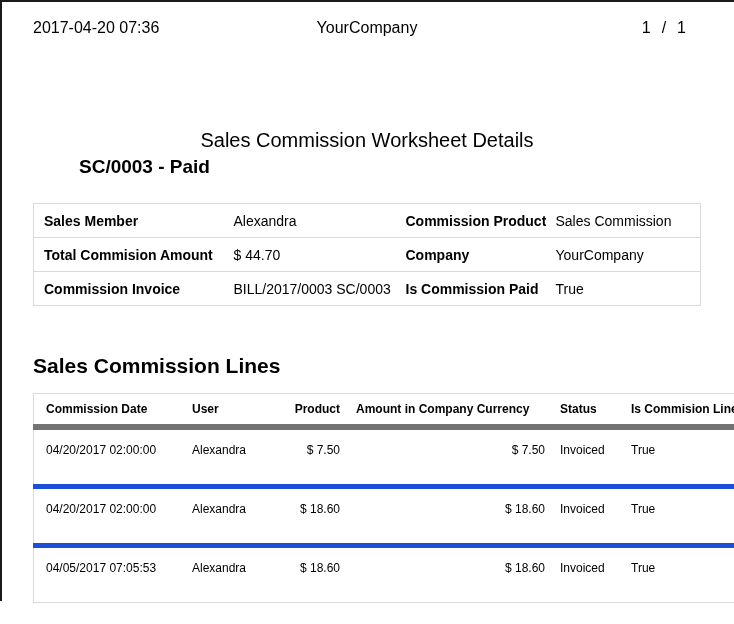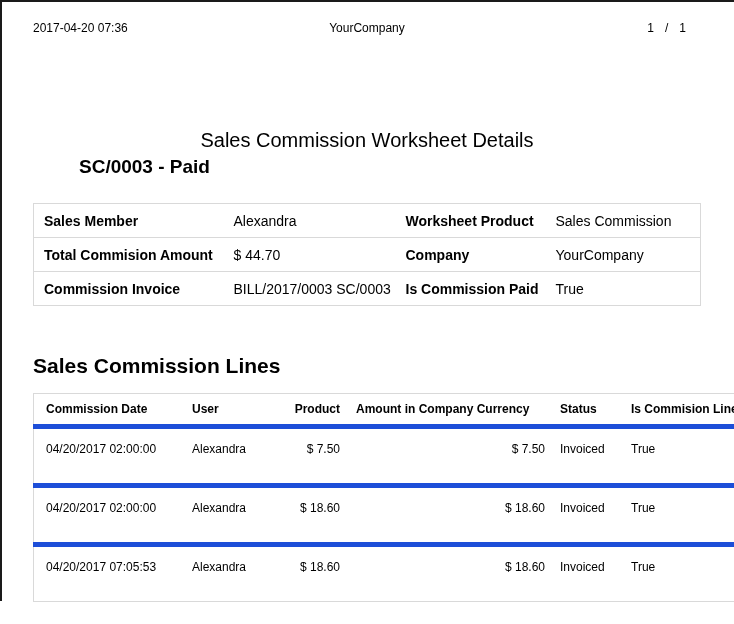--- a/index.html
+++ b/index.html
@@ -14,21 +14,21 @@
   .frame-top {
     position: absolute; top: 0; left: 0; width: 734px; height: 2px;
     background: #1a1a1a;
   }
   .frame-left {
     position: absolute; top: 0; left: 0; width: 2px; height: 601px;
     background: #1a1a1a;
   }
   .report-header {
     position: absolute; top: 20px; left: 0; right: 0; height: 16px;
-    font-size: 12px; line-height: 16px;
+    font-size: 16px; line-height: 16px;
   }
   .report-header .timestamp { position: absolute; left: 33px; top: 0; }
   .report-header .company   { position: absolute; left: 0; right: 0; top: 0; text-align: center; }
   .report-header .pages {
     position: absolute; right: 48px; top: 0;
     display: flex; gap: 11px;
   }
   .report-title {
     position: absolute; top: 129px; left: 0; right: 0;
     text-align: center;
@@ -59,21 +59,21 @@
   }
   .lines-table {
     position: absolute; top: 393px; left: 33px; width: 667px;
     font-size: 12px;
     border: 1px solid #d9d9d9;
   }
   .lines-table th {
     font-weight: bold; text-align: left; vertical-align: top;
     line-height: 17px;
     padding: 7px 10px 6px 10px;
-    border-bottom: 4px solid #737373;
+    border-bottom: 6px solid #737373;
   }
   .lines-table td {
     vertical-align: top;
     line-height: 22px;
     padding: 9px 10px 23px 10px;
     border-top: 5px solid #1d4ed8;
   }
   .lines-table tr:first-child td { border-top: none; }
   
   .lines-table .c1 { width: 126px; }
@@ -112,21 +112,21 @@
   <colgroup>
     <col style="width:190px">
       <col style="width:172px">
       <col style="width:150px">
       <col style="width:155px">
   </colgroup>
   <tbody>
       <tr>
     <td class="lbl">Sales Member</td>
     <td>Alexandra</td>
-    <td class="lbl">Worksheet Product</td>
+    <td class="lbl">Commission Product</td>
     <td>Sales Commission</td>
   </tr>
   <tr>
     <td class="lbl">Total Commision Amount</td>
     <td>$ 44.70</td>
     <td class="lbl">Company</td>
     <td>YourCompany</td>
   </tr>
   <tr>
     <td class="lbl">Commission Invoice</td>
@@ -159,21 +159,21 @@
   </tr>
   <tr>
     <td class="c1">04/20/2017 02:00:00</td>
     <td class="c2">Alexandra</td>
     <td class="c3">$ 18.60</td>
     <td class="c4">$ 18.60</td>
     <td class="c5">Invoiced</td>
     <td class="c6">True</td>
   </tr>
   <tr>
-    <td class="c1">04/20/2017 07:05:53</td>
+    <td class="c1">04/05/2017 07:05:53</td>
     <td class="c2">Alexandra</td>
     <td class="c3">$ 18.60</td>
     <td class="c4">$ 18.60</td>
     <td class="c5">Invoiced</td>
     <td class="c6">True</td>
   </tr>
 </tbody>
   </table>
 
 </body></html>

